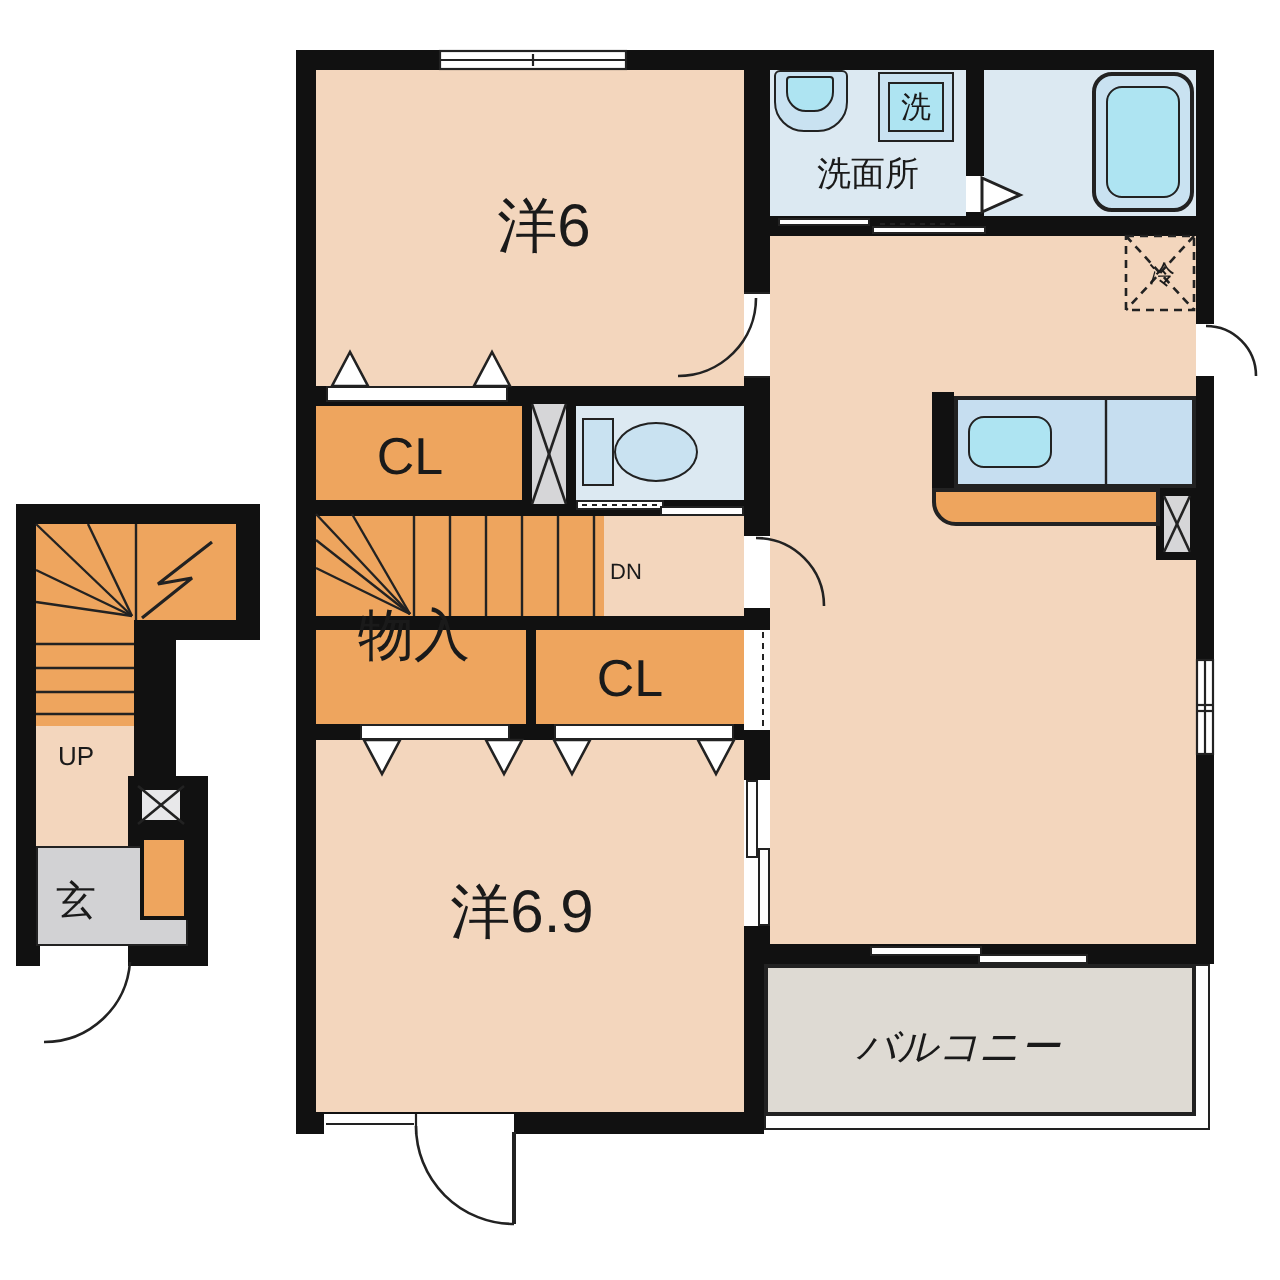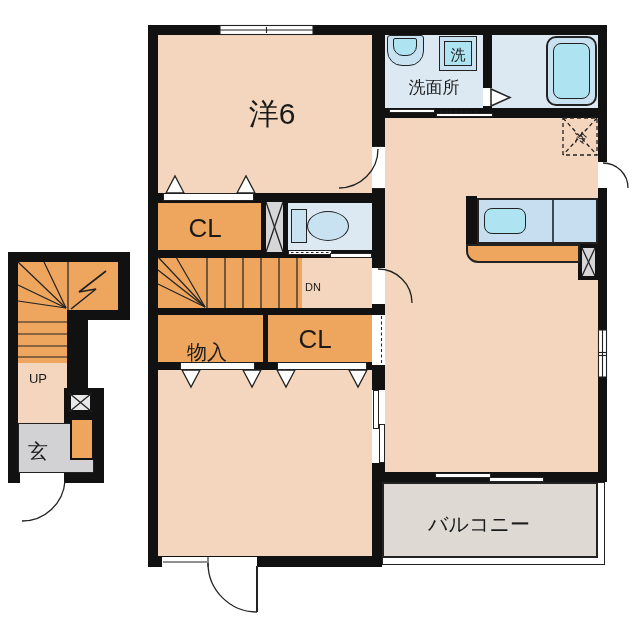--- a/index.html
+++ b/index.html
@@ -194,23 +194,24 @@
       <line x1="291" y1="252.5" x2="330" y2="252.5" stroke-dasharray="2.5 2.5"></line>
       <line x1="440" y1="112" x2="480" y2="112" stroke-dasharray="2.5 2.5"></line>
       <line x1="553" y1="200" x2="553" y2="242" stroke-dasharray="1 0"></line>
     </g>
 
     <line x1="553" y1="200" x2="553" y2="242" stroke="#222" stroke-width="1.2"></line>
   </svg>
 
   <div class="label" style="left:272px;top:114px;font-size:30px;">洋6</div>
   <div class="label" style="left:205px;top:228px;font-size:26px;">CL</div>
-  <div class="label" style="left:207px;top:352px;font-size:20px;font-family:Liberation Serif, serif;">物入</div>
+  <div class="label" style="left:207px;top:319px;font-size:28px;font-family:Liberation Serif, serif;">物入</div>
   <div class="label" style="left:315px;top:339px;font-size:26px;">CL</div>
-  <div class="label" style="left:479px;top:524px;font-size:20px;">バルコニー</div>
+  <div class="label" style="left:261px;top:457px;font-size:30px;">洋6.9</div>
+  <div class="label" style="left:479px;top:524px;font-size:20px;font-style:italic;">バルコニー</div>
   <div class="label" style="left:434px;top:87px;font-size:17px;">洗面所</div>
   <div class="label" style="left:458px;top:54px;font-size:15px;">洗</div>
   <div class="label" style="left:581px;top:137px;font-size:13px;">冷</div>
   <div class="label" style="left:38px;top:451px;font-size:20px;">玄</div>
   <div class="label" style="left:38px;top:378px;font-size:13px;">UP</div>
   <div class="label" style="left:313px;top:287px;font-size:11px;">DN</div>
 
 </div>
 
 </body></html>

